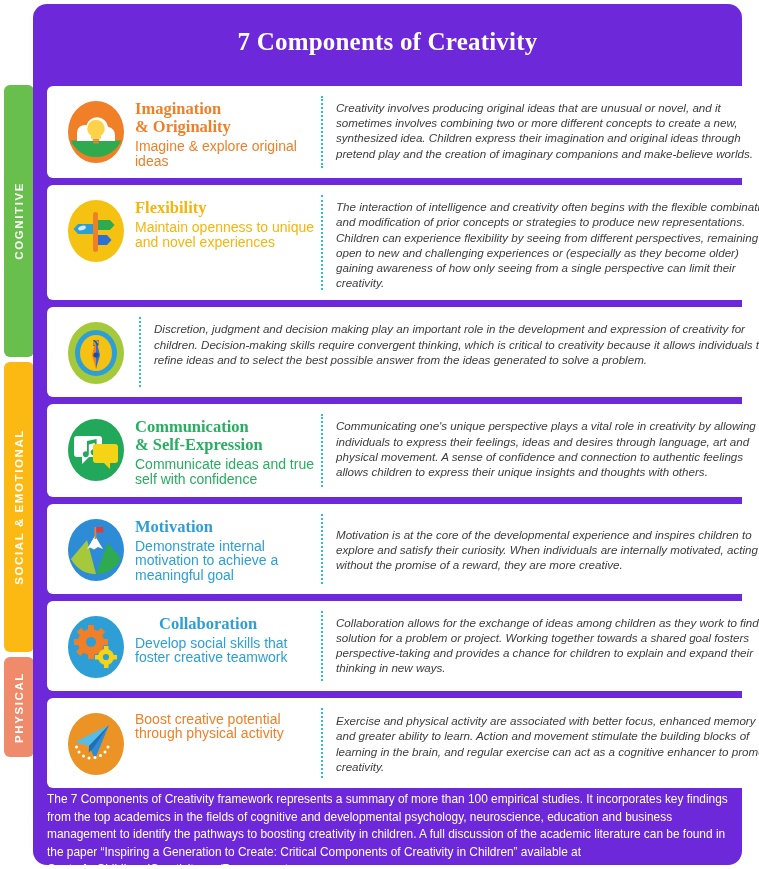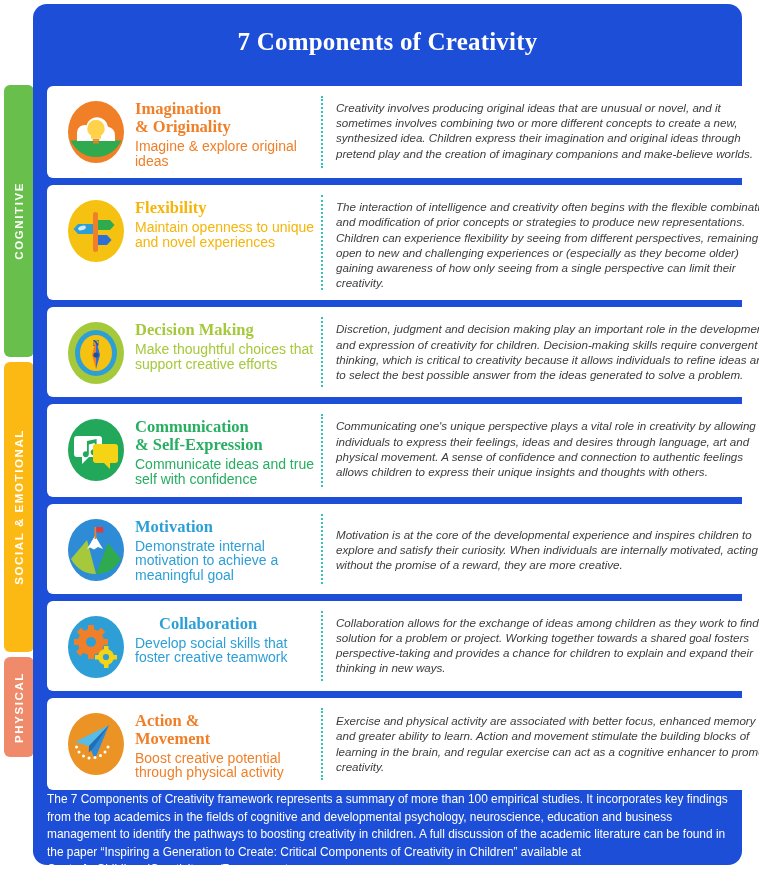--- a/index.html
+++ b/index.html
@@ -27,21 +27,21 @@
     white-space:nowrap;
   }
   .rail-cognitive{top:85px;height:272px;background:#68bf4b;}
   .rail-social{top:362px;height:290px;background:#fdb913;}
   .rail-physical{top:657px;height:100px;background:#ef8b6a;}
 
   
   .panel{
     position:absolute;left:33px;top:4px;
     width:709px;height:861px;
-    background:#1d4ed8;
+    background:#6d28d9;
     border-radius:14px;
   }
   .title{
     position:absolute;left:0;top:24px;width:709px;
     text-align:center;
     color:#ffffff;
     font-family:"Liberation Serif", serif;
     font-weight:bold;
     font-size:25px;
     letter-spacing:.2px;
@@ -174,24 +174,20 @@
         <div class="icon-cell">
           <svg class="ico" viewBox="0 0 62 68">
             <ellipse cx="31" cy="34" rx="28" ry="31" fill="#a5c93b"></ellipse>
             <ellipse cx="31" cy="34" rx="21" ry="23" fill="#2e9fd6"></ellipse>
             <ellipse cx="31" cy="34" rx="16" ry="18" fill="#f5c211"></ellipse>
             <path d="M31 20 l4 16 l-4 14 z" fill="#2e6fd6"></path>
             <path d="M31 20 l-4 16 l4 14 z" fill="#f07f28"></path>
             <circle cx="31" cy="36" r="2.6" fill="#1b4f9c"></circle>
             <text x="31" y="27" font-family="Liberation Serif, serif" font-size="9" font-weight="bold" fill="#1b4f9c" text-anchor="middle">N</text>
           </svg>
-        </div>
-        <div class="head-cell">
-          <div class="comp-title" style="color: rgb(165, 201, 59);">Decision Making</div>
-          <div class="comp-sub" style="color: rgb(165, 201, 59);">Make thoughtful choices that support creative efforts</div>
         </div>
         <div class="divider"></div>
         <div class="desc-cell">Discretion, judgment and decision making play an important role in the development and expression of creativity for children. Decision-making skills require convergent thinking, which is critical to creativity because it allows individuals to refine ideas and to select the best possible answer from the ideas generated to solve a problem.</div>
       </div>
 
       <div class="row">
         <div class="icon-cell">
           <svg class="ico" viewBox="0 0 62 68">
             <ellipse cx="31" cy="34" rx="28" ry="31" fill="#22a85a"></ellipse>
             <path d="M12 20 h22 a3 3 0 0 1 3 3 v15 a3 3 0 0 1 -3 3 h-10 l-7 7 v-7 h-5 a3 3 0 0 1 -3 -3 v-15 a3 3 0 0 1 3 -3 z" fill="#ffffff"></path>
@@ -277,24 +273,20 @@
               <circle cx="35.5" cy="45.5" r="1.5"></circle>
                 <circle cx="30" cy="47.5" r="1.5"></circle>
               <circle cx="24" cy="48" r="1.5"></circle>
                 <circle cx="18.5" cy="46" r="1.5"></circle>
               <circle cx="14" cy="42" r="1.5"></circle>
                 <circle cx="11.5" cy="37" r="1.5"></circle>
             </g>
           </svg>
         </div>
         <div class="head-cell">
-          <div class="comp-title" style="color: rgb(240, 127, 40);">
-            <span>Action &amp;</span><br>
-            <span>Movement</span>
-          </div>
           <div class="comp-sub" style="color: rgb(240, 127, 40);">Boost creative potential through physical activity</div>
         </div>
         <div class="divider"></div>
         <div class="desc-cell desc-mid">Exercise and physical activity are associated with better focus, enhanced memory and greater ability to learn. Action and movement stimulate the building blocks of learning in the brain, and regular exercise can act as a cognitive enhancer to promote creativity.</div>
       </div>
 
     </div>
 
     <div class="footer">The 7 Components of Creativity framework represents a summary of more than 100 empirical studies. It incorporates key findings from the top academics in the fields of cognitive and developmental psychology, neuroscience, education and business management to identify the pathways to boosting creativity in children. A full discussion of the academic literature can be found in the paper “Inspiring a Generation to Create: Critical Components of Creativity in Children” available at CenterforChildhoodCreativity.org/7components.</div>
   </div>

